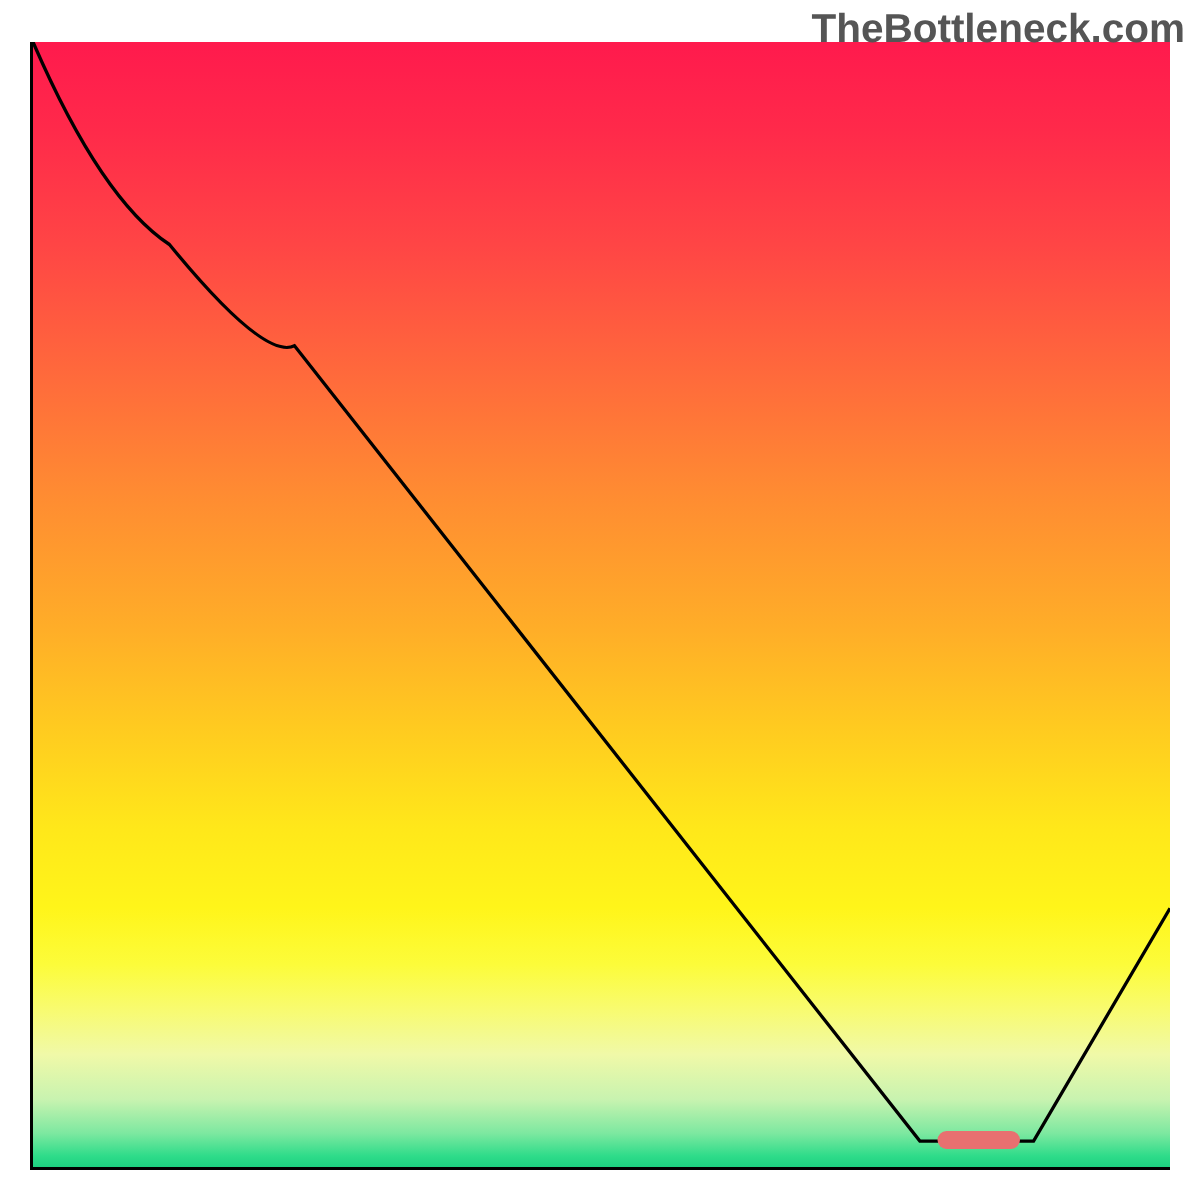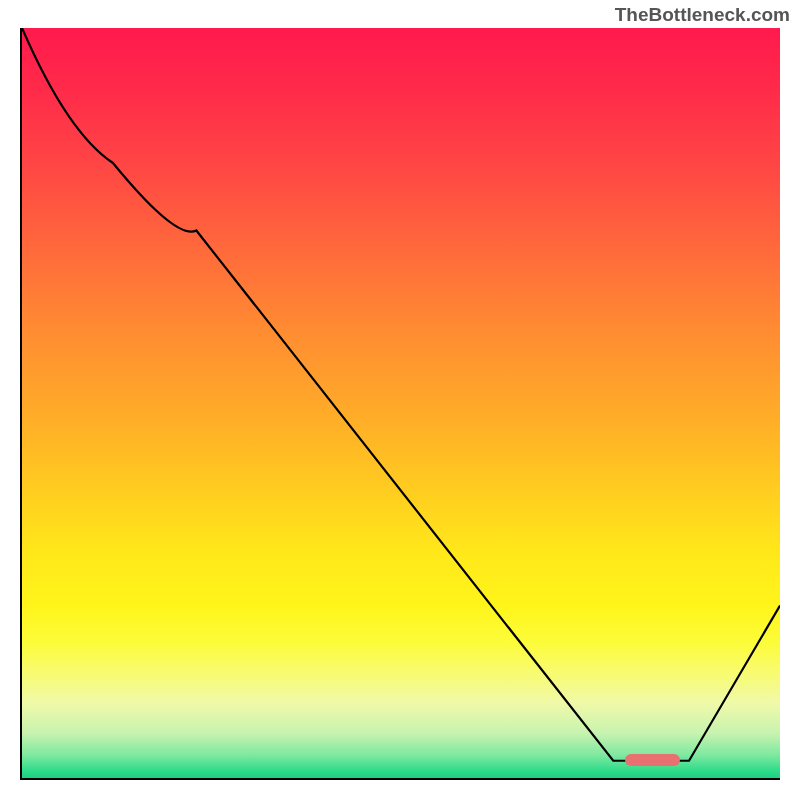--- a/index.html
+++ b/index.html
@@ -8,21 +8,21 @@
     width: 800px;
     height: 800px;
     background: #ffffff;
     font-family: Arial, sans-serif;
     position: relative;
   }
   .watermark {
     position: absolute;
     top: 4px;
     right: 10px;
-    font-size: 19px;
+    font-size: 27px;
     font-weight: bold;
     color: #555;
     z-index: 10;
   }
   .plot-area {
     position: absolute;
     left: 20px;
     top: 28px;
     width: 760px;
     height: 752px;

